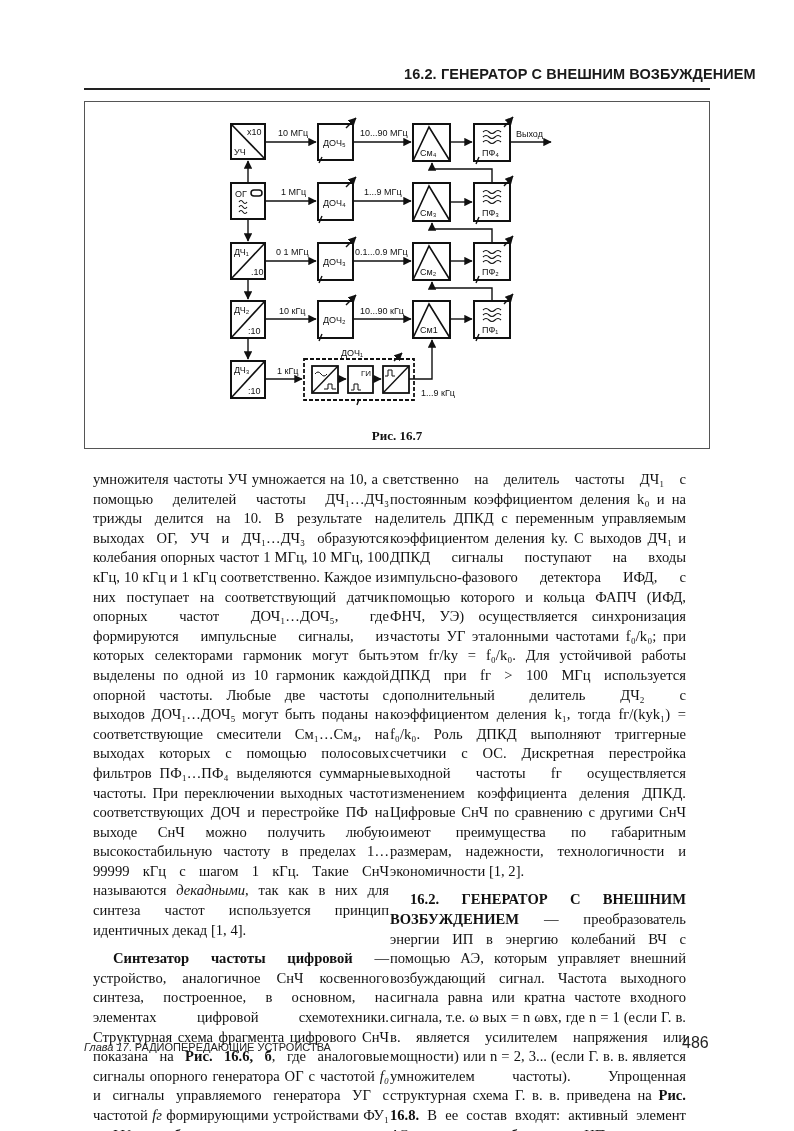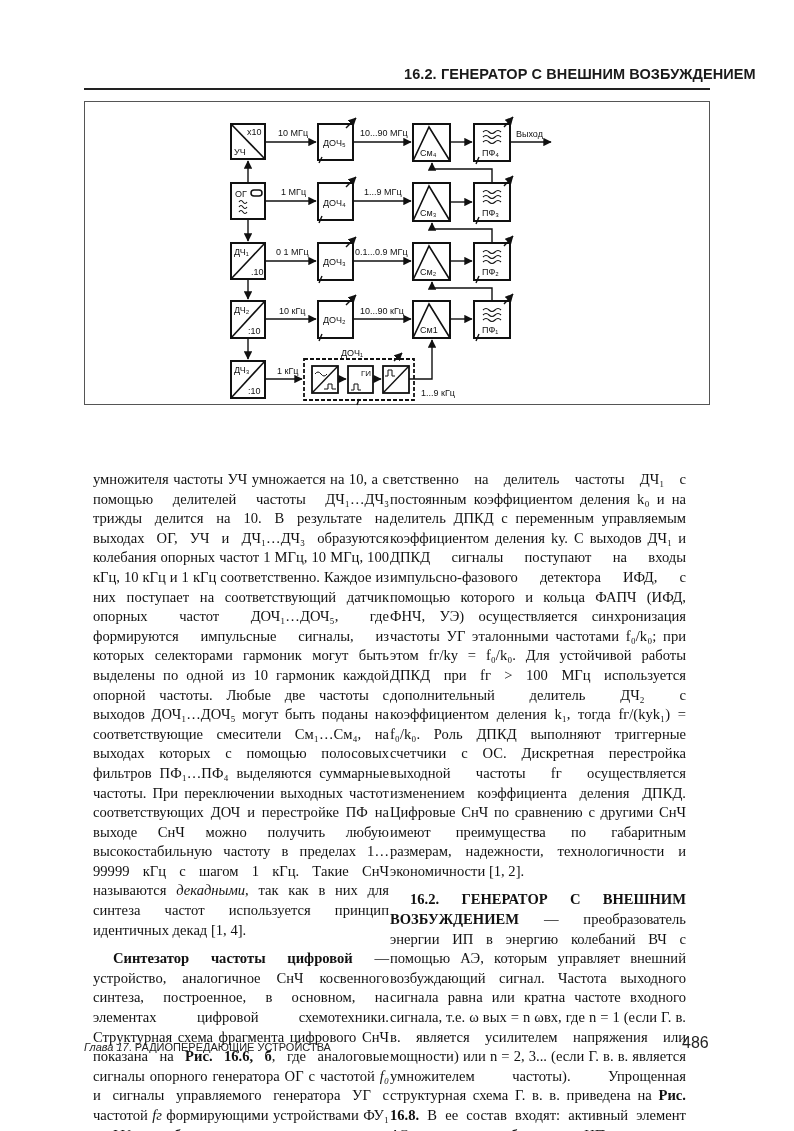--- a/index.html
+++ b/index.html
@@ -1,19 +1,19 @@
 <!DOCTYPE html>
 <html><head>
 <meta charset="utf-8">
 <style>
   html, body { margin:0; padding:0; background:#ffffff; }
   body { width:794px; height:1131px; position:relative; overflow:hidden; color:#111; }
   .running-head { position:absolute; left:404px; top:66px; font-family:"Liberation Sans", sans-serif; font-weight:bold; font-size:14.5px; letter-spacing:0.1px; color:#1a1a1a; }
   .head-rule { position:absolute; left:84px; top:88px; width:626px; height:2px; background:#222; }
-  .figure-frame { position:absolute; left:84px; top:101px; width:626px; height:304px; border:1px solid #555; box-sizing:border-box; }
+  .figure-frame { position:absolute; left:84px; top:101px; width:626px; height:348px; border:1px solid #555; box-sizing:border-box; }
   .diagram { position:absolute; left:0; top:0; }
   .fig-caption { position:absolute; left:0; width:100%; top:326px; text-align:center; font-family:"Liberation Serif", serif; font-weight:bold; font-size:13px; }
   .col { position:absolute; top:461px; width:314px; font-family:"Liberation Serif", serif; font-size:14.6px; line-height:19.6px; text-align:justify; color:#111; }
   .col p { margin:9px; }
   .col-left { left:84px; }
   .col-right { left:381px; }
   .indent { text-indent:20px; }
   .b { font-weight:bold; }
   .i { font-style:italic; }
   .footer-left { position:absolute; left:84px; top:1041px; font-family:"Liberation Sans", sans-serif; font-size:11px; color:#222; }
@@ -176,20 +176,21 @@
       <text x="278" y="313">10 кГц</text>
       <text x="276" y="373">1 кГц</text>
       <text x="359" y="135">10...90 МГц</text>
       <text x="363" y="194">1...9 МГц</text>
       <text x="354" y="254">0.1...0.9 МГц</text>
       <text x="359" y="313">10...90 кГц</text>
       <text x="420" y="395">1...9 кГц</text>
       <text x="515" y="136">Выход</text>
     </g>
   </svg>
+  <div class="fig-caption">Рис. 16.7</div>
 </div>
 
 <div class="col col-left">
   <p><span>умножителя частоты УЧ умножается на 10, а с помощью делителей частоты ДЧ₁…ДЧ₃ трижды делится на 10. В результате на выходах ОГ, УЧ и ДЧ₁…ДЧ₃ образуются колебания опорных частот 1 МГц, 10 МГц, 100 кГц, 10 кГц и 1 кГц соответственно. Каждое из них поступает на соответствующий датчик опорных частот ДОЧ₁…ДОЧ₅, где формируются импульсные сигналы, из которых селекторами гармоник могут быть выделены по одной из 10 гармоник каждой опорной частоты. Любые две частоты с выходов ДОЧ₁…ДОЧ₅ могут быть поданы на соответствующие смесители См₁…См₄, на выходах которых с помощью полосовых фильтров ПФ₁…ПФ₄ выделяются суммарные частоты. При переключении выходных частот соответствующих ДОЧ и перестройке ПФ на выходе СнЧ можно получить любую высокостабильную частоту в пределах 1…99999 кГц с шагом 1 кГц. Такие СнЧ называются </span><span class="i">декадными</span><span>, так как в них для синтеза частот используется принцип идентичных декад [1, 4].</span></p>
   <p class="indent"><span class="b">Синтезатор частоты цифровой</span><span> — устройство, аналогичное СнЧ косвенного синтеза, построенное, в основном, на элементах цифровой схемотехники. Структурная схема фрагмента цифрового СнЧ показана на </span><span class="b">Рис. 16.6, б</span><span>, где аналоговые сигналы опорного генератора ОГ с частотой </span><span class="i">f₀</span><span> и сигналы управляемого генератора УГ с частотой </span><span class="i">fг</span><span> формирующими устройствами ФУ₁ и ФУ₂ преобразуются в последовательности импульсов, подаваемые соот-</span></p>
 </div>
 
 <div class="col col-right">
   <p>ветственно на делитель частоты ДЧ₁ с постоянным коэффициентом деления k₀ и на делитель ДПКД с переменным управляемым коэффициентом деления kу. С выходов ДЧ₁ и ДПКД сигналы поступают на входы импульсно-фазового детектора ИФД, с помощью которого и кольца ФАПЧ (ИФД, ФНЧ, УЭ) осуществляется синхронизация частоты УГ эталонными частотами f₀/k₀; при этом fг/kу = f₀/k₀. Для устойчивой работы ДПКД при fг &gt; 100 МГц используется дополнительный делитель ДЧ₂ с коэффициентом деления k₁, тогда fг/(kуk₁) = f₀/k₀. Роль ДПКД выполняют триггерные счетчики с ОС. Дискретная перестройка выходной частоты fг осуществляется изменением коэффициента деления ДПКД. Цифровые СнЧ по сравнению с другими СнЧ имеют преимущества по габаритным размерам, надежности, технологичности и экономичности [1, 2].</p>
   <p class="indent"><span class="b">16.2. ГЕНЕРАТОР С ВНЕШНИМ ВОЗБУЖДЕНИЕМ</span><span> — преобразователь энергии ИП в энергию колебаний ВЧ с помощью АЭ, которым управляет внешний возбуждающий сигнал. Частота выходного сигнала равна или кратна частоте входного сигнала, т.е. ω вых = n ωвх, где n = 1 (если Г. в. в. является усилителем напряжения или мощности) или n = 2, 3... (если Г. в. в. является умножителем частоты). Упрощенная структурная схема Г. в. в. приведена на </span><span class="b">Рис. 16.8.</span><span> В ее состав входят: активный элемент АЭ, источник возбуждения, ИП, входное и выходное согласующие звенья (СЗ). В каче-</span></p>

